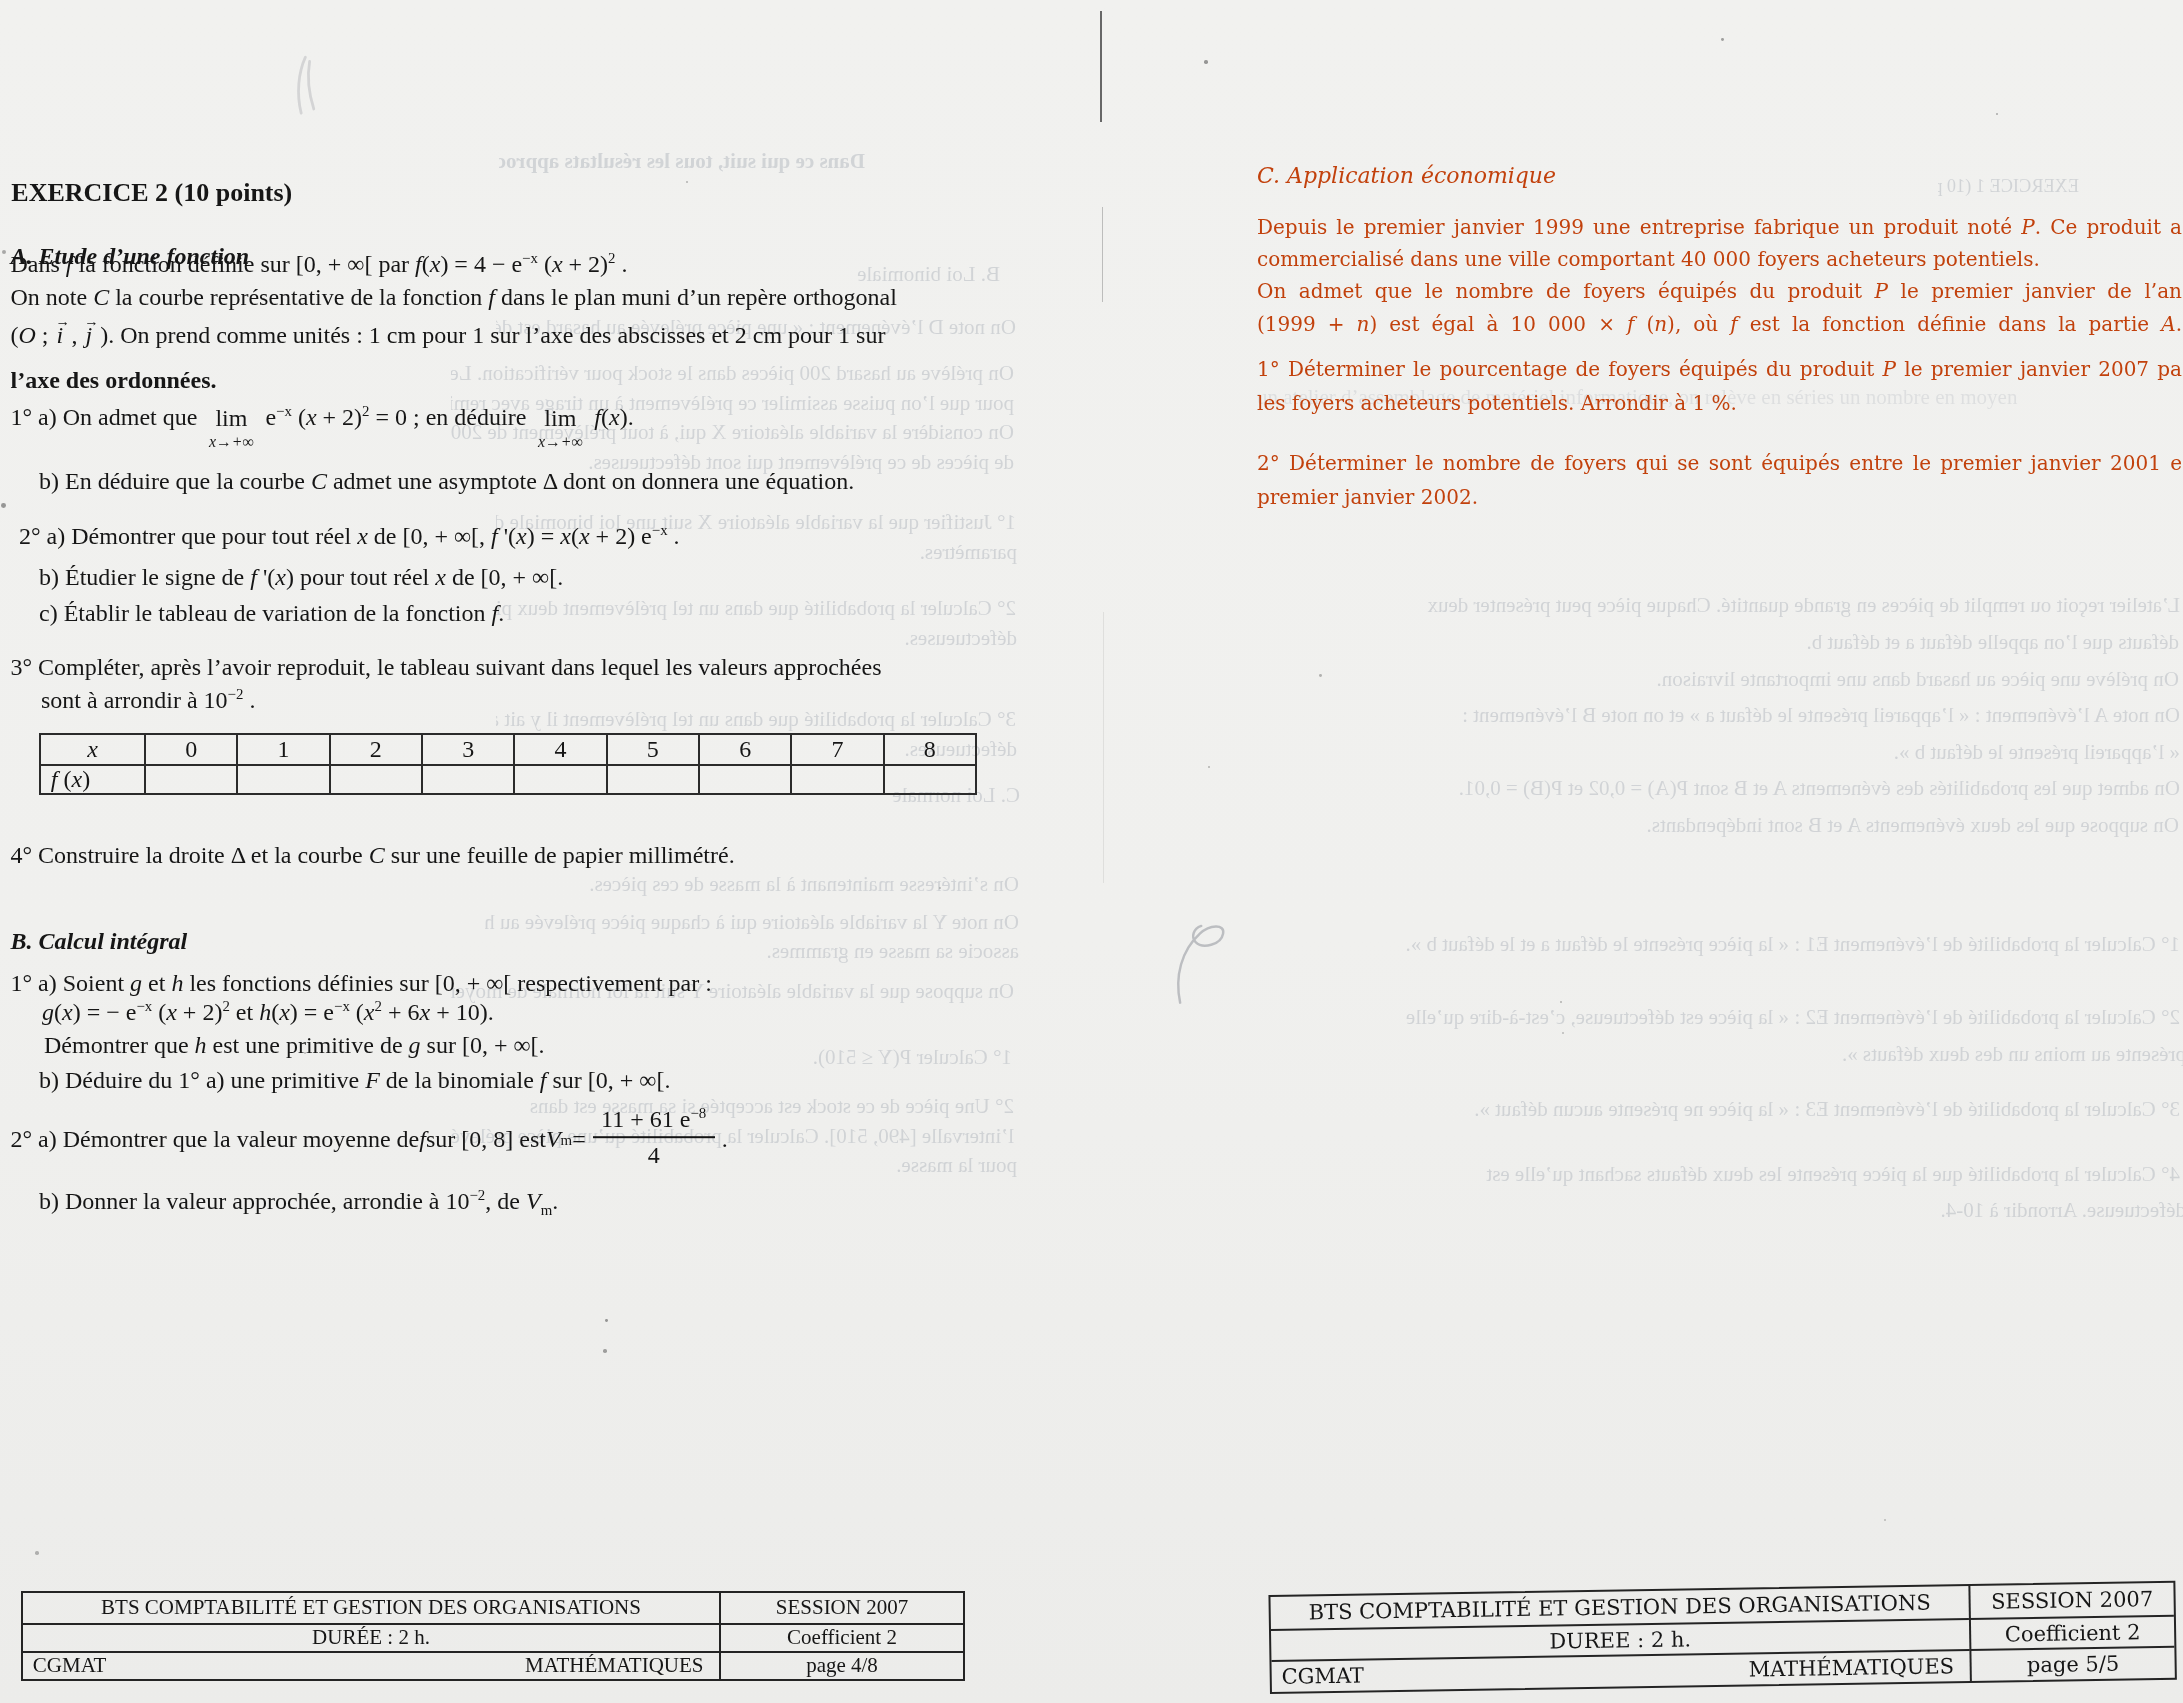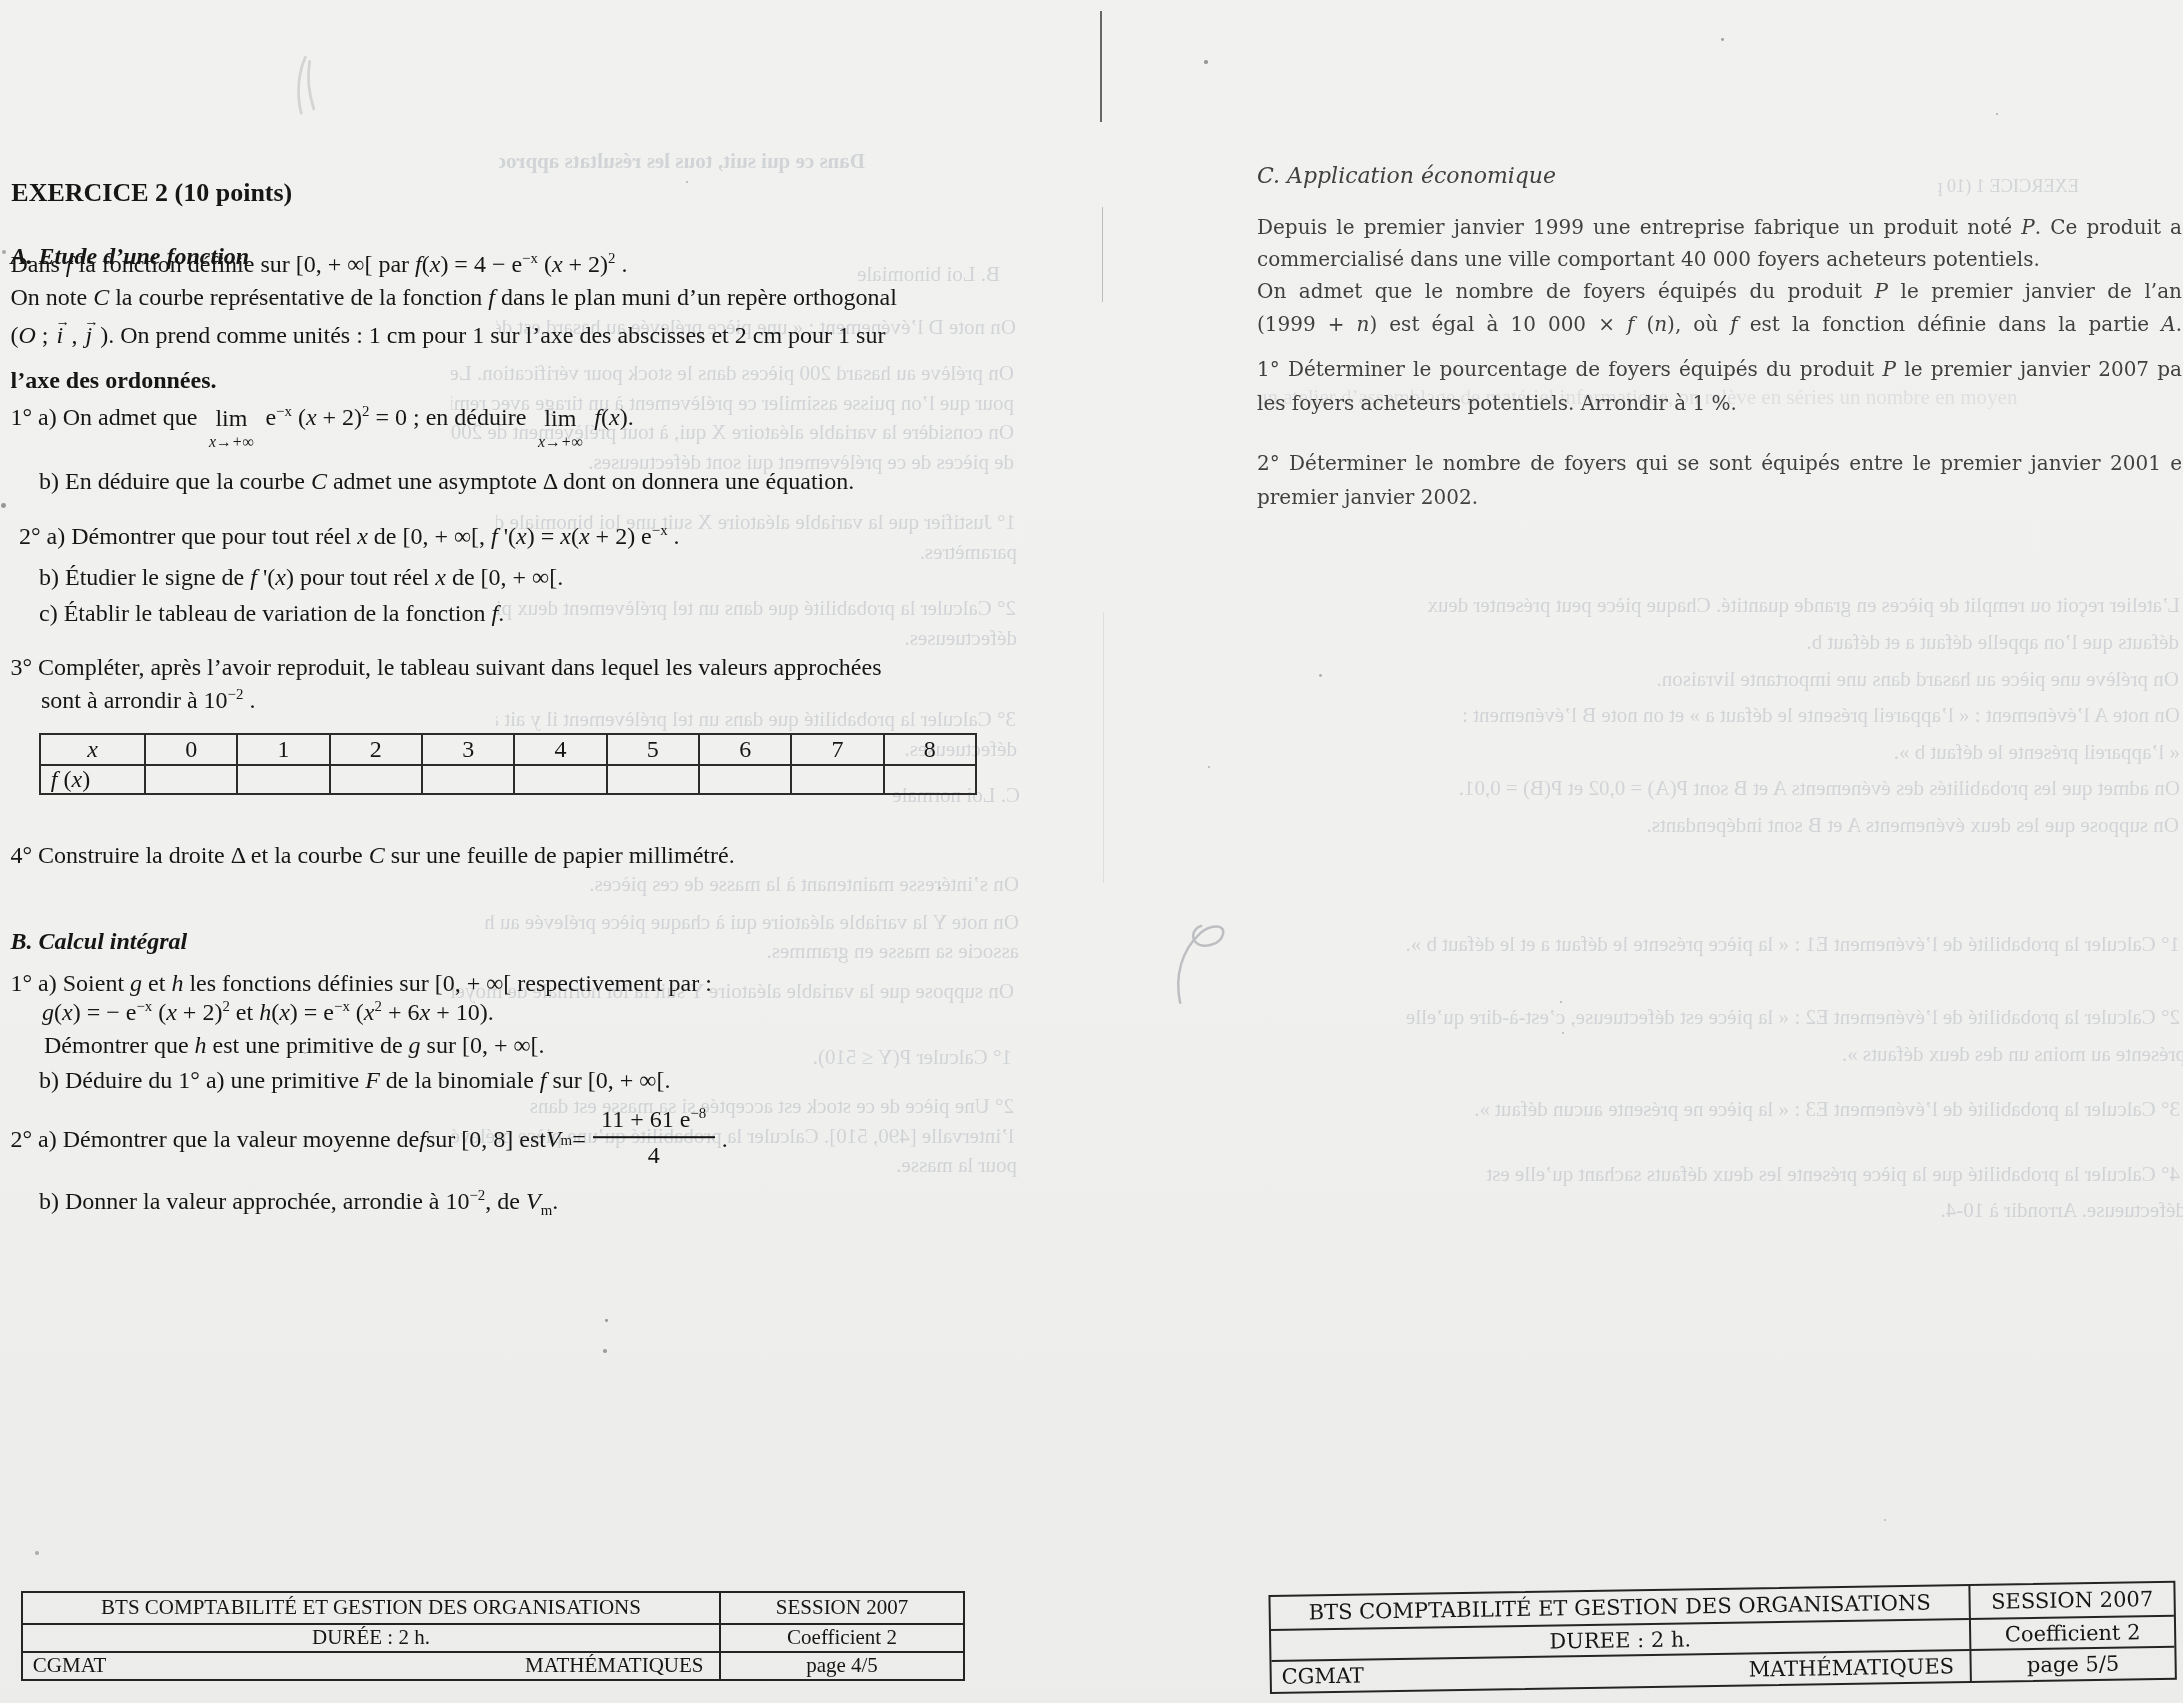--- a/index.html
+++ b/index.html
@@ -11,21 +11,21 @@
   
   .ghost{position:absolute;z-index:1;color:#a7adb6;opacity:.42;filter:blur(0.4px);
          font-size:21px;white-space:nowrap;overflow:hidden;}
   .ghost.mir{transform:scaleX(-1);}
   .speck{position:absolute;z-index:3;background:#3c3c3c;border-radius:50%;}
   .fold{position:absolute;z-index:3;background:#454545;}
   .pencil{position:absolute;z-index:3;}
   
   .line{position:absolute;z-index:2;white-space:nowrap;font-size:24px;line-height:1.22;}
   .rline{position:absolute;z-index:2;left:1257px;width:925px;font-size:20px;line-height:1.3;
-         font-family:"DejaVu Serif", serif;color:#404040;}
+         font-family:"DejaVu Serif", serif;color:#c2410c;}
   .rline.just{text-align:justify;text-align-last:justify;}
   .heading-italic{font-style:italic;}
   sup{font-size:.62em;vertical-align:super;line-height:0;}
   sub{font-size:.62em;vertical-align:sub;line-height:0;}
   .lim{display:inline-flex;flex-direction:column;align-items:center;line-height:1;
        vertical-align:middle;margin:0 5.6px;transform:translateY(8.4px);}
   .lim .lsub{font-size:.66em;margin-top:3.5px;font-style:italic;}
   .frac{display:inline-flex;flex-direction:column;align-items:center;vertical-align:middle;
         margin:0 7px;transform:translateY(-2.8px);}
   .frac .num{padding:0 8.4px 4.9px;border-bottom:2.1px solid #141414;line-height:1;}
@@ -207,21 +207,21 @@
 
   <div class="footer f-left">
     <div class="fc">BTS COMPTABILITÉ ET GESTION DES ORGANISATIONS</div>
     <div class="fc right-col">SESSION 2007</div>
     <div class="fc row2">DURÉE : 2 h.</div>
     <div class="fc row2 right-col">Coefficient 2</div>
     <div class="fc row3 split">
       <span>CGMAT</span>
       <span>MATHÉMATIQUES</span>
     </div>
-    <div class="fc row3 right-col">page 4/5</div>
+    <div class="fc row3 right-col">page 4/8</div>
   </div>
 </section>
 
 <section id="page-right">
   <h2 class="rline" id="r-secC" style="margin:0;font-weight:normal;">C. Application économique</h2>
   <div class="rline just" id="r-c1"><span>Depuis le premier janvier 1999 une entreprise fabrique un produit noté </span><i>P</i><span>. Ce produit a</span></div>
   <div class="rline" id="r-c2"><span>commercialisé dans une ville comportant 40 000 foyers acheteurs potentiels.</span></div>
   <div class="rline just" id="r-c3"><span>On admet que le nombre de foyers équipés du produit </span><i>P</i><span> le premier janvier de l’an</span></div>
   <div class="rline just" id="r-c4"><span>(1999 + </span><i>n</i><span>) est égal à  10 000 × </span><i>f</i><span> (</span><i>n</i><span>), où </span><i>f</i><span> est la fonction définie dans la partie </span><i>A</i><span>.</span></div>
   <div class="rline just" id="r-q1a"><span>1° Déterminer le pourcentage de foyers équipés du produit </span><i>P</i><span> le premier janvier 2007 pa</span></div>

